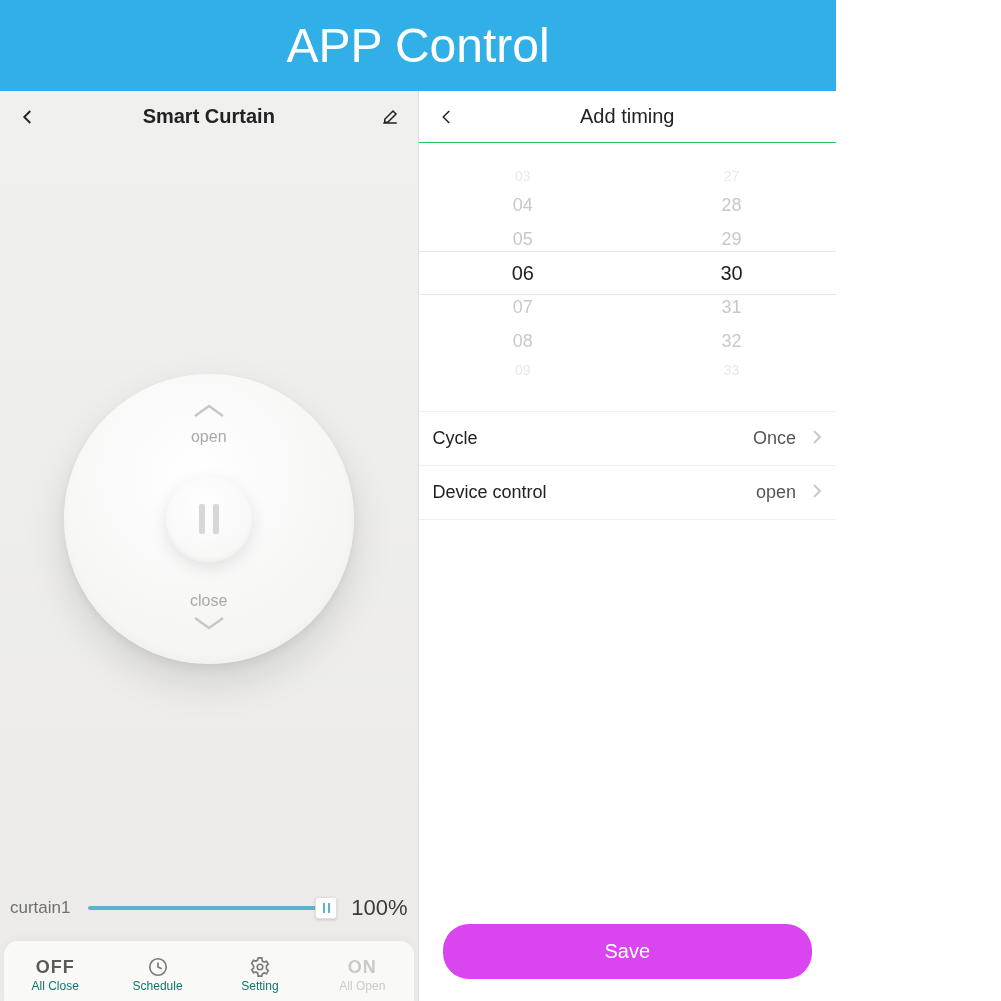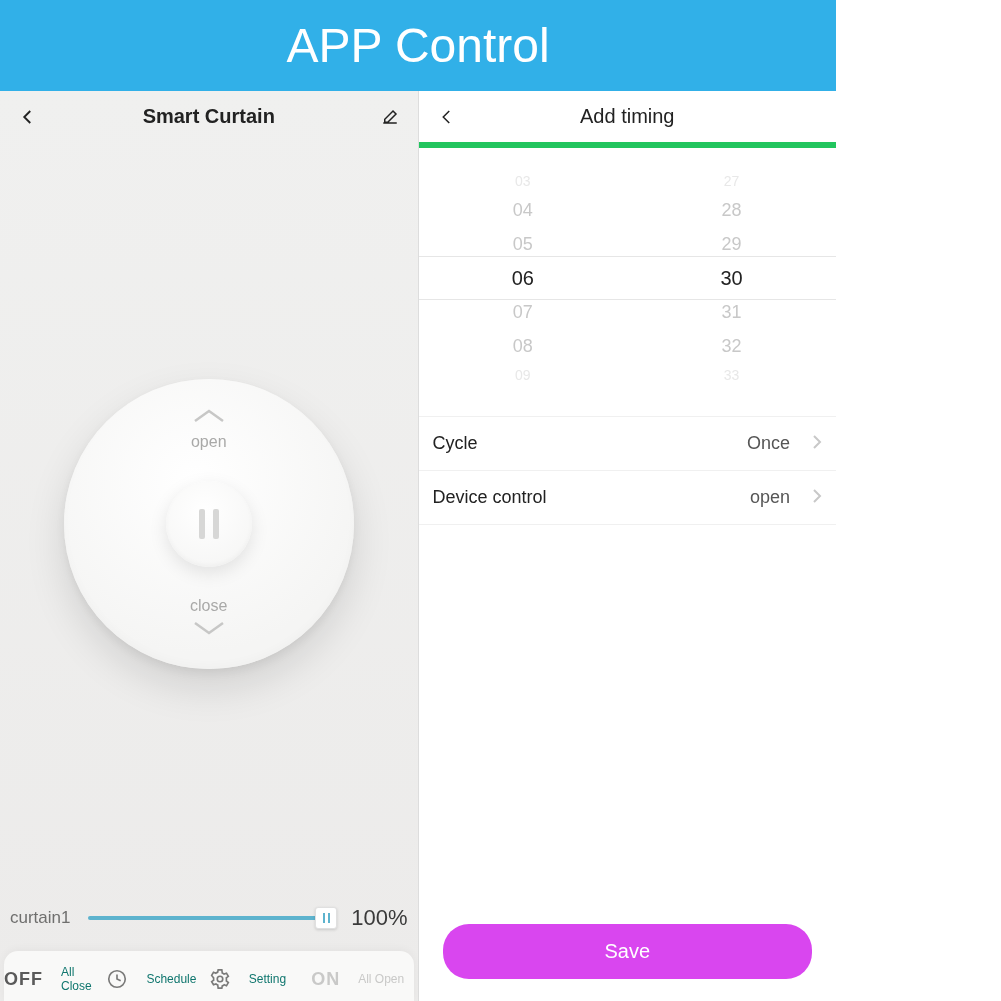--- a/index.html
+++ b/index.html
@@ -48,47 +48,47 @@
   box-shadow: 0 1px 3px rgba(0,0,0,0.15);
 }
 .track-thumb span { width: 2px; height: 10px; background: #5db3ce; }
 
 .bottom-bar {
   background: #f9f9f8; border-radius: 14px 14px 0 0;
   display: flex; padding: 14px 0 8px 0;
   box-shadow: 0 -2px 8px rgba(0,0,0,0.04);
   margin: 0 4px;
 }
-.bb-item { flex: 1; display: flex; align-items: center; gap: 18px; cursor: pointer; }
+.bb-item { flex: 1; display: flex; flex-direction: column; align-items: center; gap: 0; cursor: pointer; }
 .bb-icon { height: 24px; display: flex; align-items: center; justify-content: center; color: #777; }
 .bb-icon.dim { color: #c9c9c8; }
 .bb-icon svg { width: 22px; height: 22px; }
 .bb-text-big { font-size: 18px; font-weight: 700; letter-spacing: 1px; }
 .bb-label { font-size: 12px; color: #0f766e; }
 .bb-label.dim { color: #c9c9c8; }
 
 
 .right { background: #fff; }
-.right .navbar { border-bottom: 6px solid #22c55e; }
+.right .navbar { border-bottom: 1px solid #22c55e; }
 .right .navbar .title { font-weight: 400; font-size: 20px; }
 .picker { height: 260px; position: relative; overflow: hidden; }
 .picker-cols { display: flex; height: 100%; }
 .picker-col { flex: 1; display: flex; flex-direction: column; align-items: center; justify-content: center; }
 .picker-val { height: 34px; line-height: 34px; font-size: 18px; color: #c8c8c8; }
 .picker-val.far { color: #e8e8e8; font-size: 14px; height: 24px; line-height: 24px; }
 .picker-val.sel { color: #222; font-size: 20px; }
 .picker-lines { position: absolute; left: 0; right: 0; top: 50%; transform: translateY(-50%); height: 44px; border-top: 1px solid #e6e6e6; border-bottom: 1px solid #e6e6e6; pointer-events: none; }
 
 .list { margin-top: 8px; border-top: 1px solid #f0f0f0; text-align: center; }
 .list-row {
   display: flex; align-items: center; justify-content: space-between;
   padding: 16px 14px; border-bottom: 1px solid #f0f0f0; cursor: pointer;
 }
 .list-row .lead { font-size: 18px; color: #222; }
-.list-row .trail { display: flex; align-items: center; gap: 22px; font-size: 18px; color: #565656; }
+.list-row .trail { display: flex; align-items: center; gap: 16px; font-size: 18px; color: #565656; }
 .chev-right svg { width: 10px; height: 14px; color: #c8c8c8; }
 
 .save-wrap { margin-top: auto; padding: 0 24px 22px 24px; }
 .save-btn {
   width: 100%; background: #d946ef; color: #fff; font-size: 20px;
   border: none; border-radius: 26px; padding: 16px 0; cursor: pointer;
 }
 </style>
 </head>
 <body>

